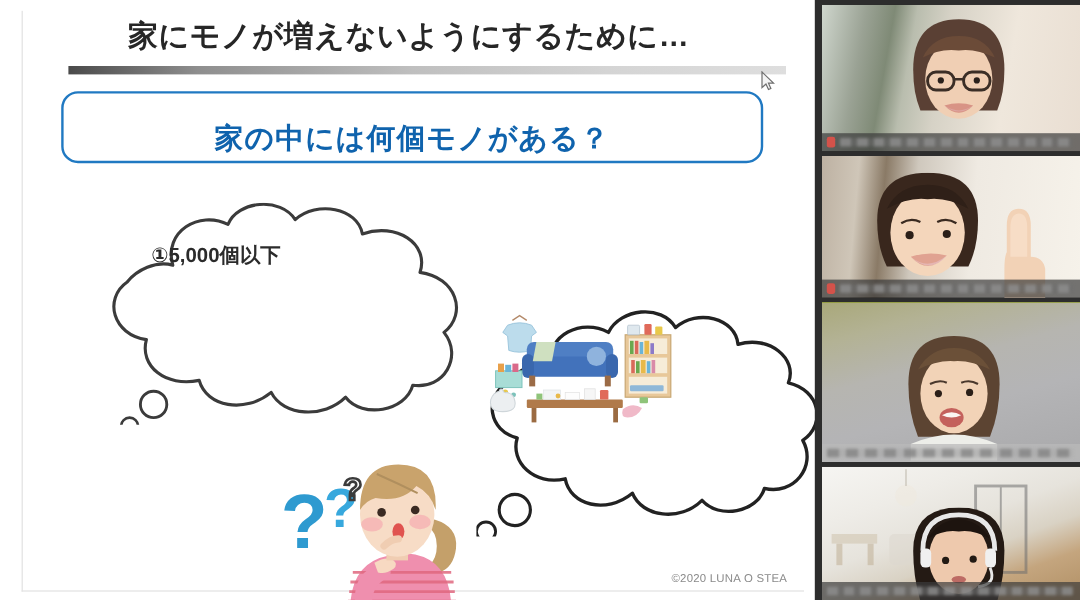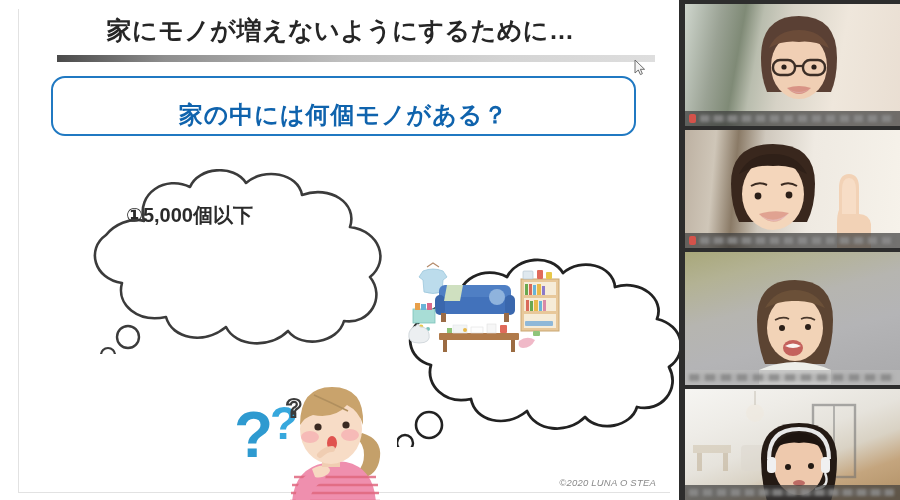--- a/index.html
+++ b/index.html
@@ -22,34 +22,34 @@
   
   .qbox{position:absolute;left:32px;top:67px;width:585px;height:60px;
         border:2.5px solid #2079c2;border-radius:14px;background:#ffffff;box-sizing:border-box;
         display:flex;align-items:center;justify-content:center;}
   .qbox-text{font-size:24px;font-weight:700;color:#0f63ad;letter-spacing:1px;white-space:nowrap;margin-top:18px;}
 
   
   .cloud-left{position:absolute;left:55px;top:160px;width:330px;height:185px;}
   .cloud-left svg{position:absolute;left:0;top:0;}
   .cloud-left-text{position:absolute;left:52px;top:33px;width:240px;
-        font-size:20px;font-weight:700;color:#2b2b2b;line-height:1.30;letter-spacing:0px;}
+        font-size:17px;font-weight:700;color:#2b2b2b;line-height:1.30;letter-spacing:0px;}
   .cloud-left-text div{white-space:nowrap;}
 
   
   .cloud-right{position:absolute;left:378px;top:248px;width:300px;height:190px;}
   .cloud-right svg{position:absolute;left:0;top:0;}
   .room{position:absolute;left:60px;top:28px;width:185px;height:105px;}
 
   
   .girl{position:absolute;left:215px;top:368px;width:190px;height:126px;}
   .qmarks{position:absolute;left:215px;top:378px;width:105px;height:90px;}
 
   .copyright{position:absolute;right:14px;bottom:4px;font-size:9.5px;color:#8a8a8a;
-        letter-spacing:.2px;white-space:nowrap;font-style:italic;}
+        letter-spacing:.2px;white-space:nowrap;}
 
   .cursor{position:absolute;left:634px;top:59px;width:12px;height:17px;}
 
   
   .rail{position:absolute;left:679px;top:0;width:221px;height:500px;background:#2d2d2d;}
   .tile{position:absolute;left:6px;width:215px;overflow:hidden;background:#111;}
   .tile.active{outline:3px solid #d4e938;outline-offset:-3px;}
   .t1{top:4px;height:122px;}
   .t2{top:130px;height:118px;}
   .t3{top:252px;height:133px;}

